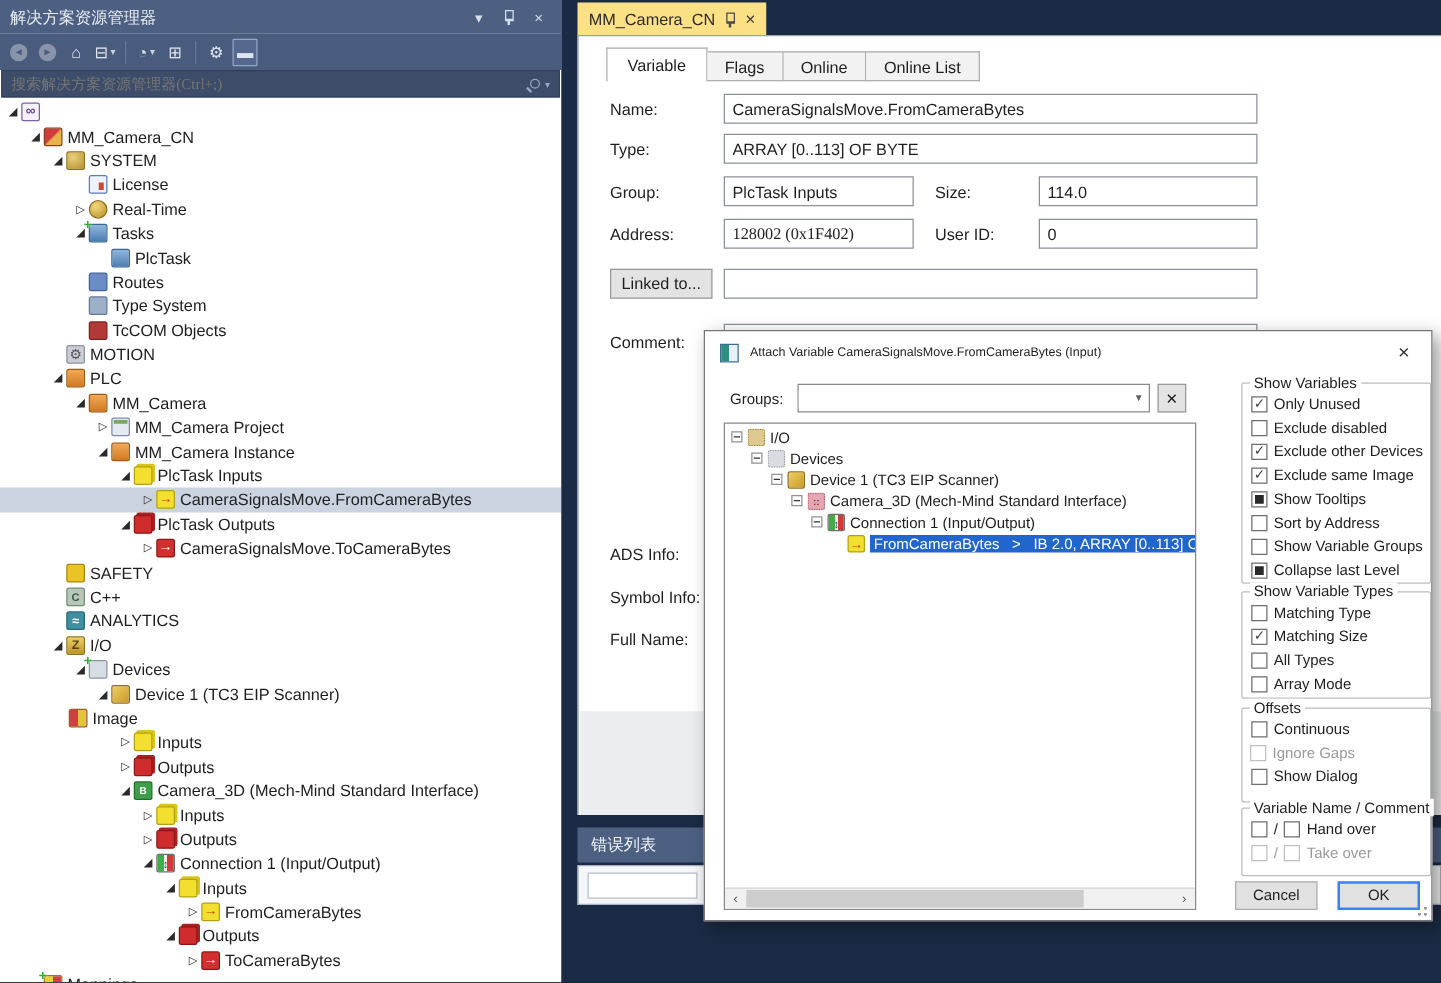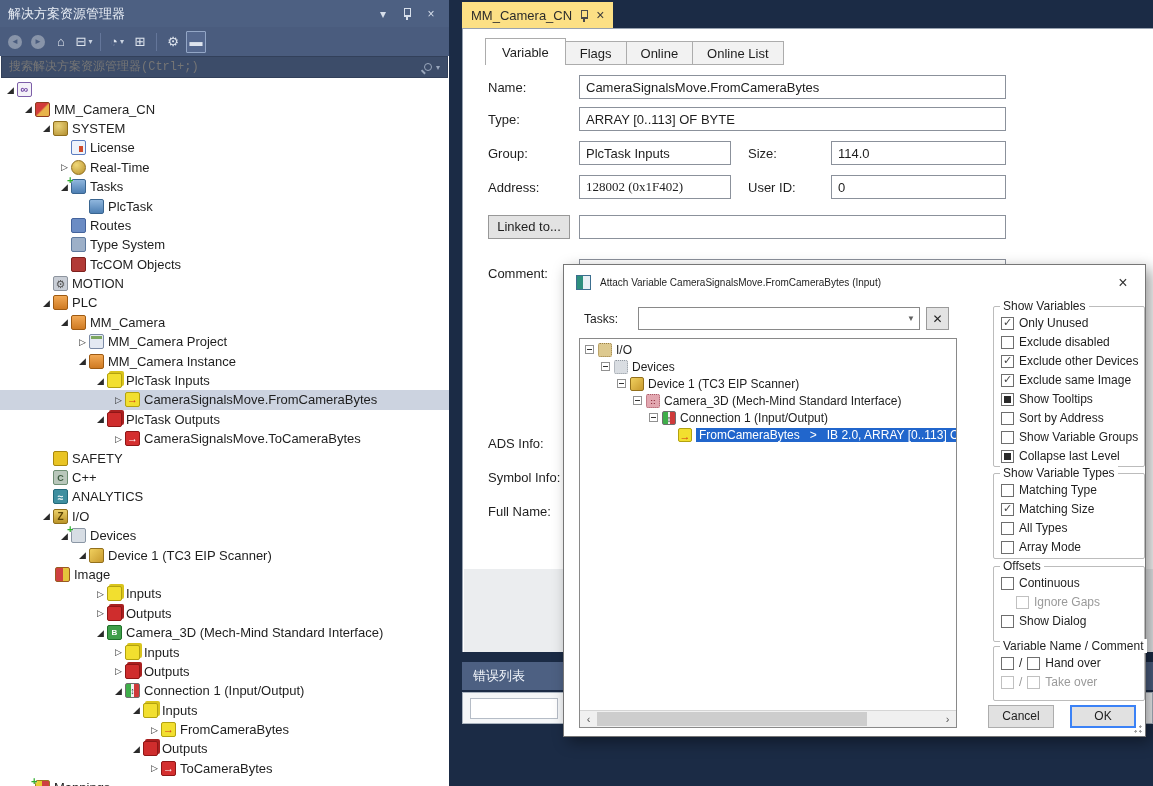--- a/index.html
+++ b/index.html
@@ -14,21 +14,21 @@
   .pin{width:10px;height:13px;position:relative;display:inline-block}
   .pin::before{content:"";position:absolute;left:2px;top:1px;width:5px;height:6px;border:1px solid currentColor;border-bottom-width:2px}
   .pin::after{content:"";position:absolute;left:4px;top:9px;width:2px;height:4px;background:currentColor}
   .sol-toolbar{height:29px;background:#4a5c7e;display:flex;align-items:center;padding:0 5px;gap:3px;color:#dfe5ee}
   .tbtn{min-width:20px;height:22px;display:flex;align-items:center;justify-content:center;font-size:13px;color:#dfe5ee}
   .tbtn .circ{width:14px;height:14px;border-radius:50%;background:#8894a9;color:#4a5c7e;font-size:8px;line-height:14px;text-align:center}
   .tbtn .dd{font-size:8px;margin-left:2px;color:#c9d2e0}
   .tsep{width:1px;height:18px;background:#64769a;margin:0 3px}
   .tbtn.pressed{border:1px solid #93a6c6;background:#55688e;border-radius:1px}
   .sol-search{height:22px;margin:0 1px;background:#3c4c69;border:1px solid #32405a;display:flex;align-items:center;padding:0 7px;gap:4px}
-  .sol-search input{flex:1;background:transparent;border:none;outline:none;color:#9aa7bc;font-size:12px;font-family:Liberation Mono, monospace}
+  .sol-search input{flex:1;background:transparent;border:none;outline:none;color:#9aa7bc;font-size:12px;font-family:Liberation Serif, serif}
   .lens{width:8px;height:8px;border:1.5px solid #9aa7bc;border-radius:50%;position:relative;display:inline-block}
   .lens::after{content:"";position:absolute;left:-4px;top:7px;width:5px;height:1.5px;background:#9aa7bc;transform:rotate(45deg)}
   .sol-tree{position:absolute;top:80px;left:0;right:0;bottom:0;overflow:hidden;font-size:13px;color:#1e1e1e}
   .srow{height:19.4px;display:flex;align-items:center;white-space:nowrap;width:100%}
   .srow.sel{background:#ccd3e0}
   .exp{width:13px;flex:none;font-size:9px;color:#2a2a2a;text-align:center}
 
   
   .ic{display:inline-block;width:15px;height:15px;border-radius:2px;flex:none;margin-right:4px;position:relative;text-align:center;font-size:10px;line-height:15px;font-weight:bold;color:#fff}
   .drow .ic{width:14px;height:14px;line-height:14px}
@@ -102,21 +102,21 @@
   .dexp::after{content:"";position:absolute;left:1px;right:1px;top:3px;height:1px;background:#333}
   .dspace{width:13px;flex:none}
   .dsel{background:#2166cc;color:#fff;display:flex;align-items:center;flex:1;overflow:hidden;padding:0 3px;gap:0}
   .dsel .sep{margin:0 10px}
   .hscroll{position:absolute;left:0;right:0;bottom:0;height:17px;background:#f0f0f0;border-top:1px solid #d5d5d5}
   .hscroll .ar{position:absolute;top:0;width:17px;height:16px;display:flex;align-items:center;justify-content:center;color:#555;font-size:11px}
   .hscroll .thumb{position:absolute;left:17px;top:1px;height:14px;width:270px;background:#cdcdcd}
   .grp{position:absolute;border:1px solid #bcbcbc;border-radius:2px}
   .grp-title{position:absolute;top:-8px;left:6px;background:#fff;padding:0 3px;font-size:12px;white-space:nowrap}
   .gitem{display:flex;align-items:center;gap:5px;height:18px;margin:1px 0 0 7px;white-space:nowrap}
-  .gitem.indent{margin-left:22px}
+  .gitem.indent{margin-left:6px}
   .gitem .lbl{font-size:12px}
   .gitem.dis .lbl,.gitem.dis .slash{color:#9a9a9a}
   .cb{width:13px;height:13px;border:1px solid #6e6e6e;background:#fff;display:inline-block;position:relative;flex:none}
   .cb.checked::after{content:"✓";position:absolute;left:1px;top:-2px;font-size:11px;color:#444}
   .cb.filled::after{content:"";position:absolute;left:2px;top:2px;right:2px;bottom:2px;background:#2a2a2a}
   .cb.dis{border-color:#c0c0c0}
   .btn{position:absolute;height:23px;background:#e1e1e1;border:1px solid #adadad;font-size:12px;color:#1e1e1e;text-align:center;line-height:21px}
   .btn.ok{border:2px solid #3b82f6;line-height:19px}
   .grip{position:absolute;right:3px;bottom:3px;width:8px;height:8px;background:
     radial-gradient(circle at 80% 80%,#9a9a9a 1px,transparent 1.4px),
@@ -398,21 +398,21 @@
     </div>
   </div>
 
   <div class="dlg">
     <div class="dlg-title">
       <span class="dlg-ico"></span>
       <span>Attach Variable CameraSignalsMove.FromCameraBytes (Input)</span>
     </div>
     <span class="dlg-close">×</span>
 
-    <span class="dlg-slabel">Tasks:</span>
+    <span class="dlg-slabel">Groups:</span>
     <span class="dlg-combo">
       <input value="" style="">
       <span class="dd">▼</span>
     </span>
     <span class="dlg-x">✕</span>
 
     <div class="dlg-tree">
       <div class="dlg-rows" id="dlg-tree">
           <div class="drow" style="padding-left: 5px;">
             <span class="dexp"></span>

